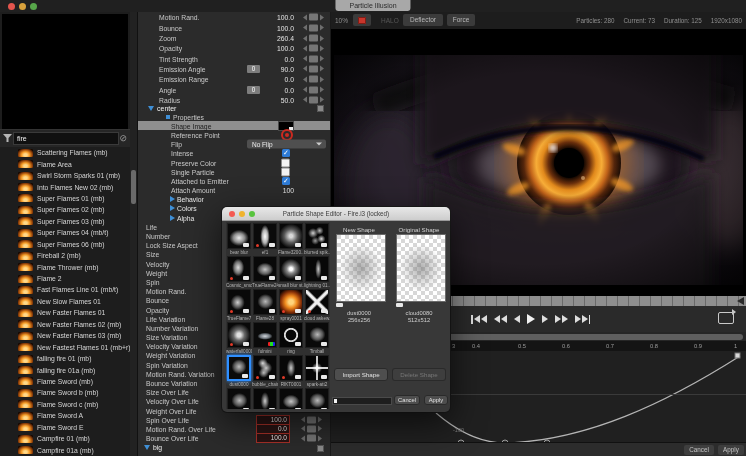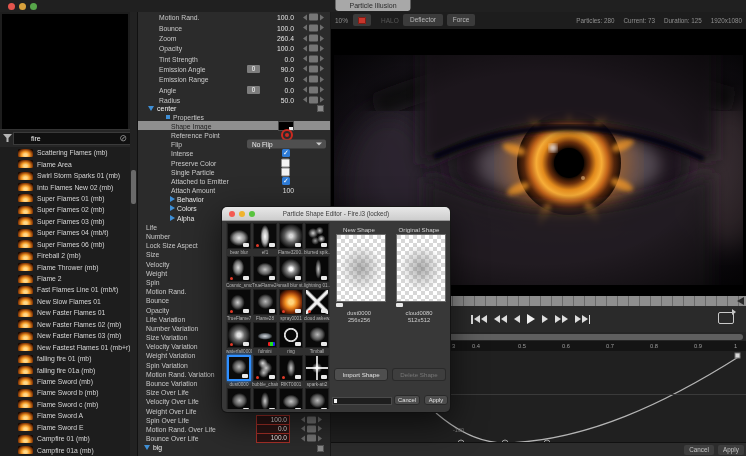--- a/index.html
+++ b/index.html
@@ -12,21 +12,21 @@
   .tl{position:absolute;top:3px;width:7px;height:7px;border-radius:50%;}
   #title-pill{position:absolute;left:50%;top:0;transform:translateX(-50%);background:#a8a8a8;
     color:#2b2b2b;font-size:7px;line-height:11px;padding:0 14px;border-radius:0 0 3px 3px;white-space:nowrap;}
 
   
   #left-panel{left:0;top:12px;width:130px;height:444px;background:#1d1d1d;border-right:1px solid #000;z-index:3;}
   #left-black{position:absolute;left:2px;top:2px;width:126px;height:115px;background:#000;}
   #search-row{position:absolute;left:0;top:117px;width:130px;height:17px;background:#262626;border-top:1px solid #333;border-bottom:1px solid #111;}
   #funnel{position:absolute;left:3px;top:4px;}
   #search-input{position:absolute;left:13px;top:2px;width:98px;height:11px;background:#101010;border:1px solid #3a3a3a;
-     color:#eee;font-size:7px;padding:0 17px;font-family:Liberation Sans, sans-serif;}
+     color:#eee;font-size:7px;padding:0 3px;font-family:Liberation Sans, sans-serif;}
   #clear-icon{position:absolute;right:3px;top:3px;color:#999;font-size:9px;line-height:10px;}
   #lib-list{position:absolute;left:0;top:135px;width:130px;height:309px;overflow:hidden;background:#1d1d1d;}
   .lib-item{position:relative;height:11.45px;display:flex;align-items:center;}
   .flame-thumb{position:absolute;left:18px;width:15px;height:8px;border-radius:1px;
      background:radial-gradient(ellipse 60% 90% at 50% 75%, #ffd887 0 18%, #f49a26 45%, #8a3c08 78%, #170902 100%);}
   .lib-label{position:absolute;left:37px;color:#d6d6d6;font-size:6.8px;white-space:nowrap;}
 
   
   #mid-scroll{left:130px;top:0;width:7px;height:456px;background:#222;border-right:1px solid #111;z-index:3;}
   #mid-scroll-thumb{position:absolute;left:1px;top:170px;width:5px;height:34px;background:#6a6a6a;border-radius:2px;}

